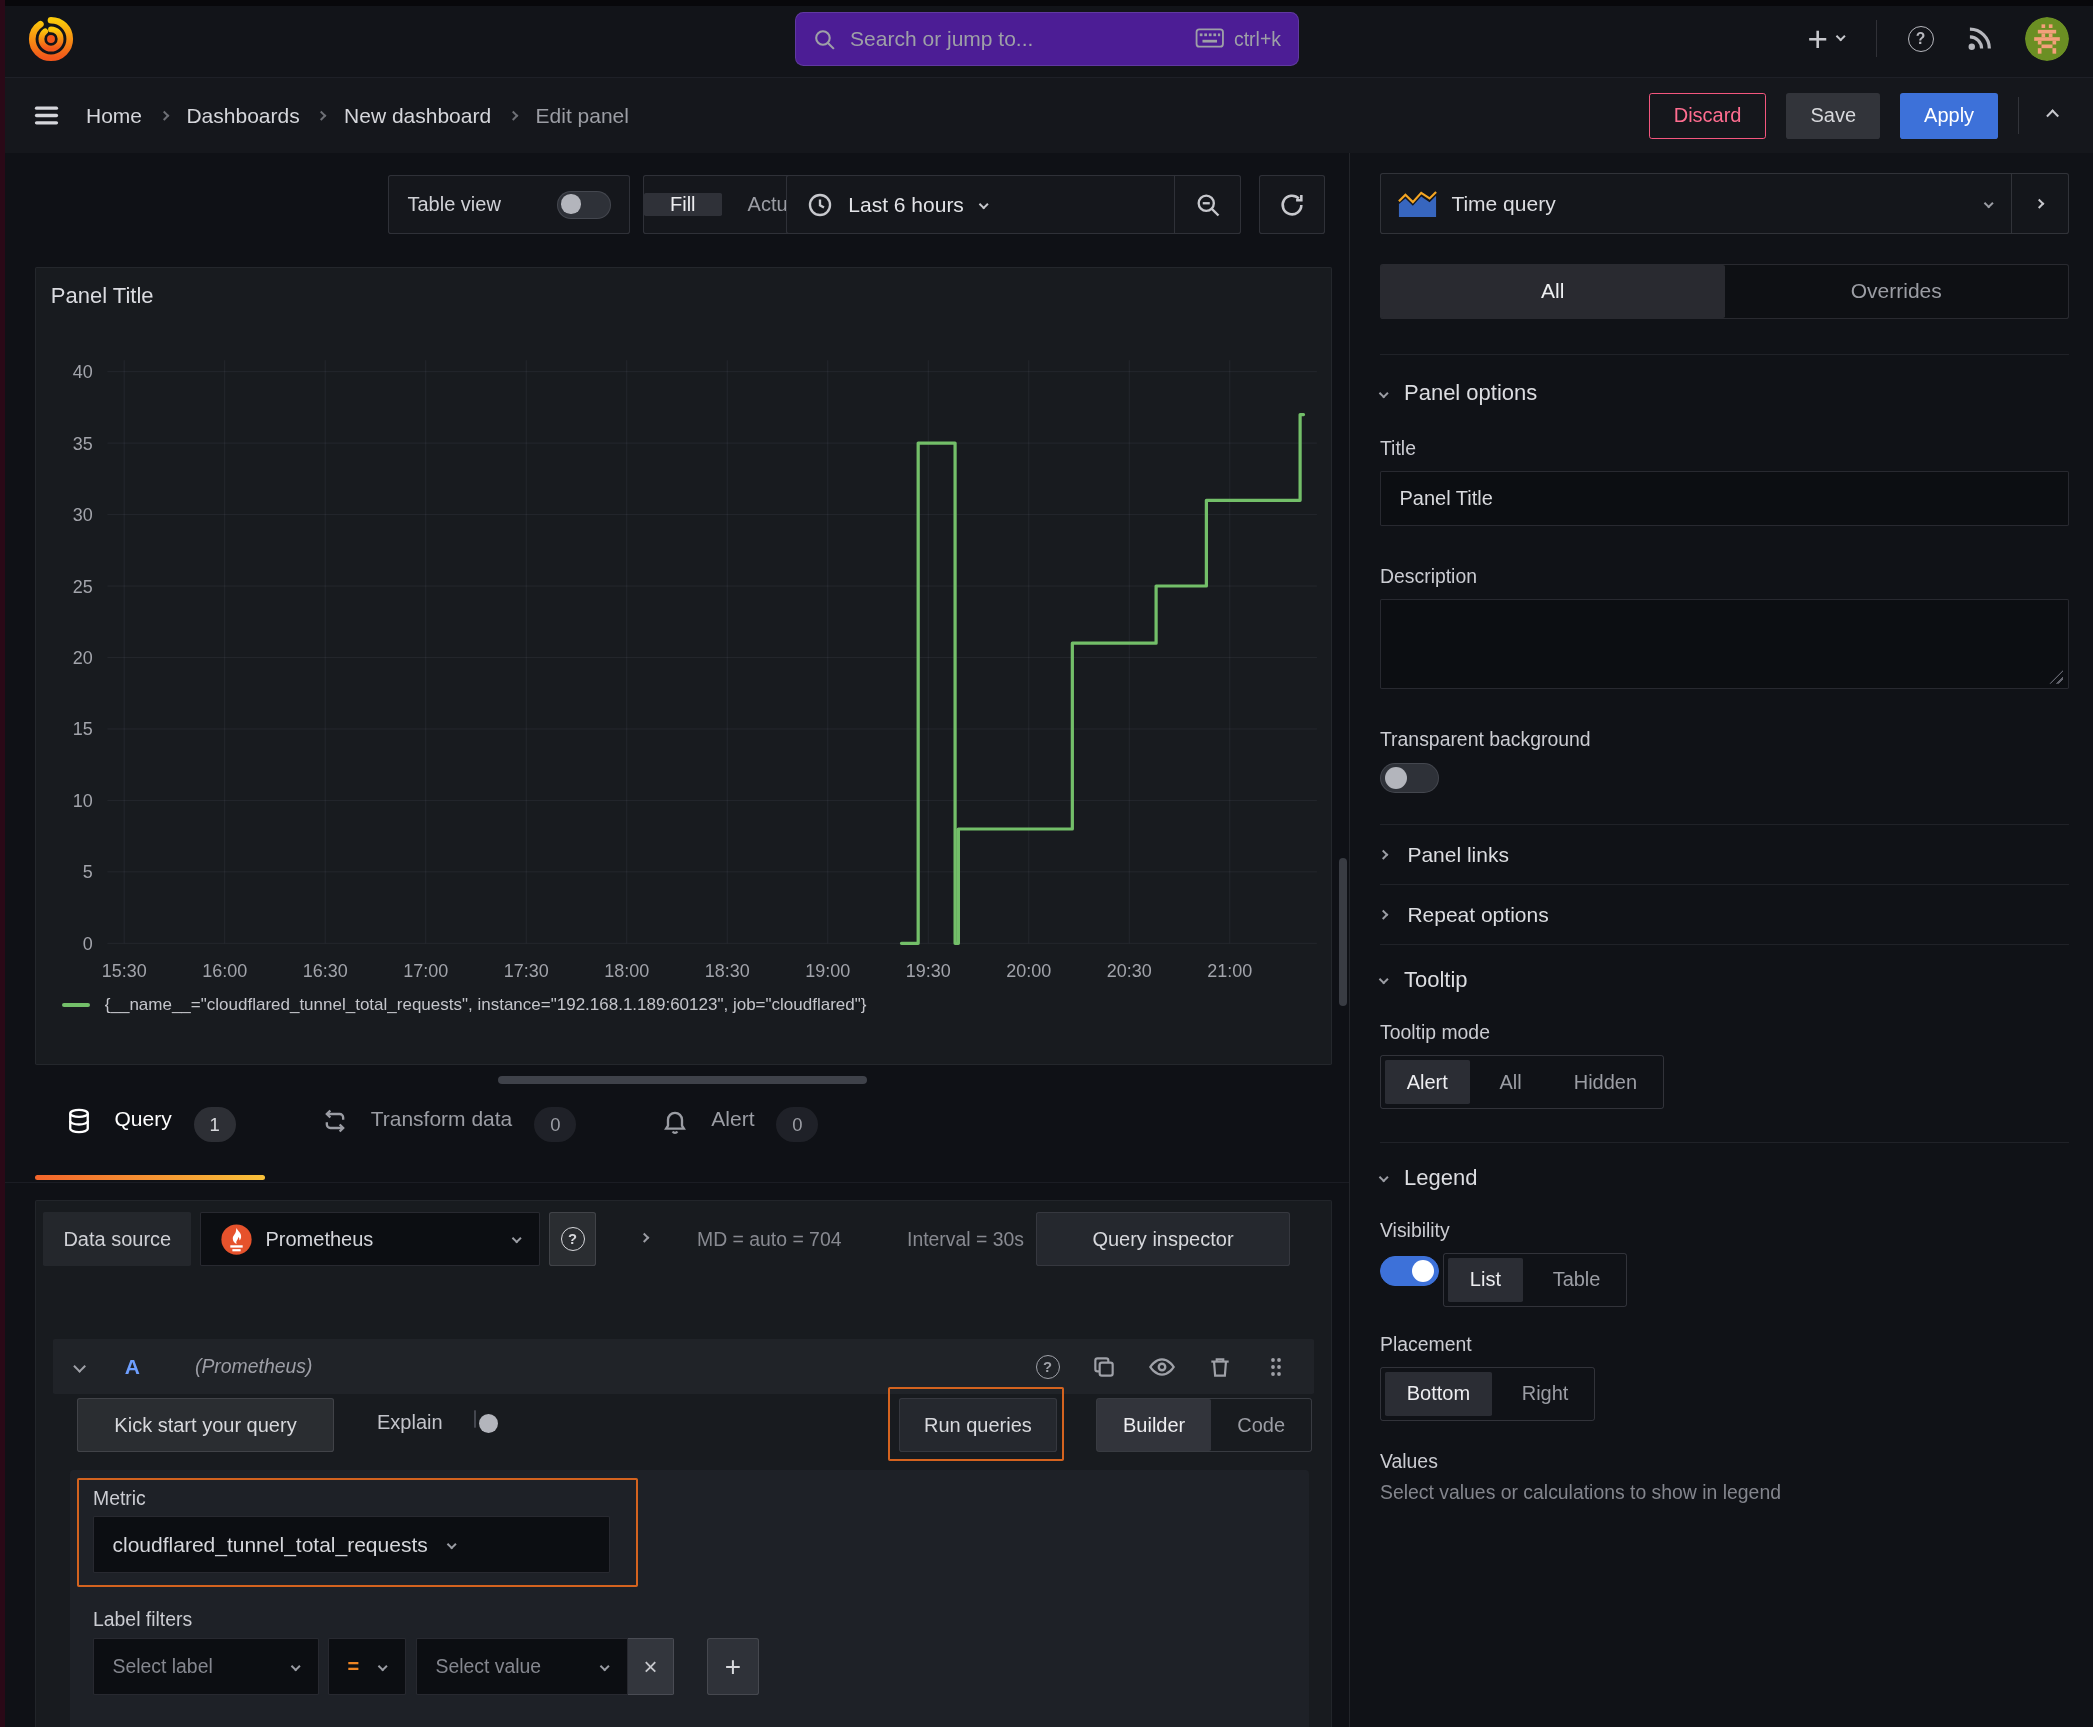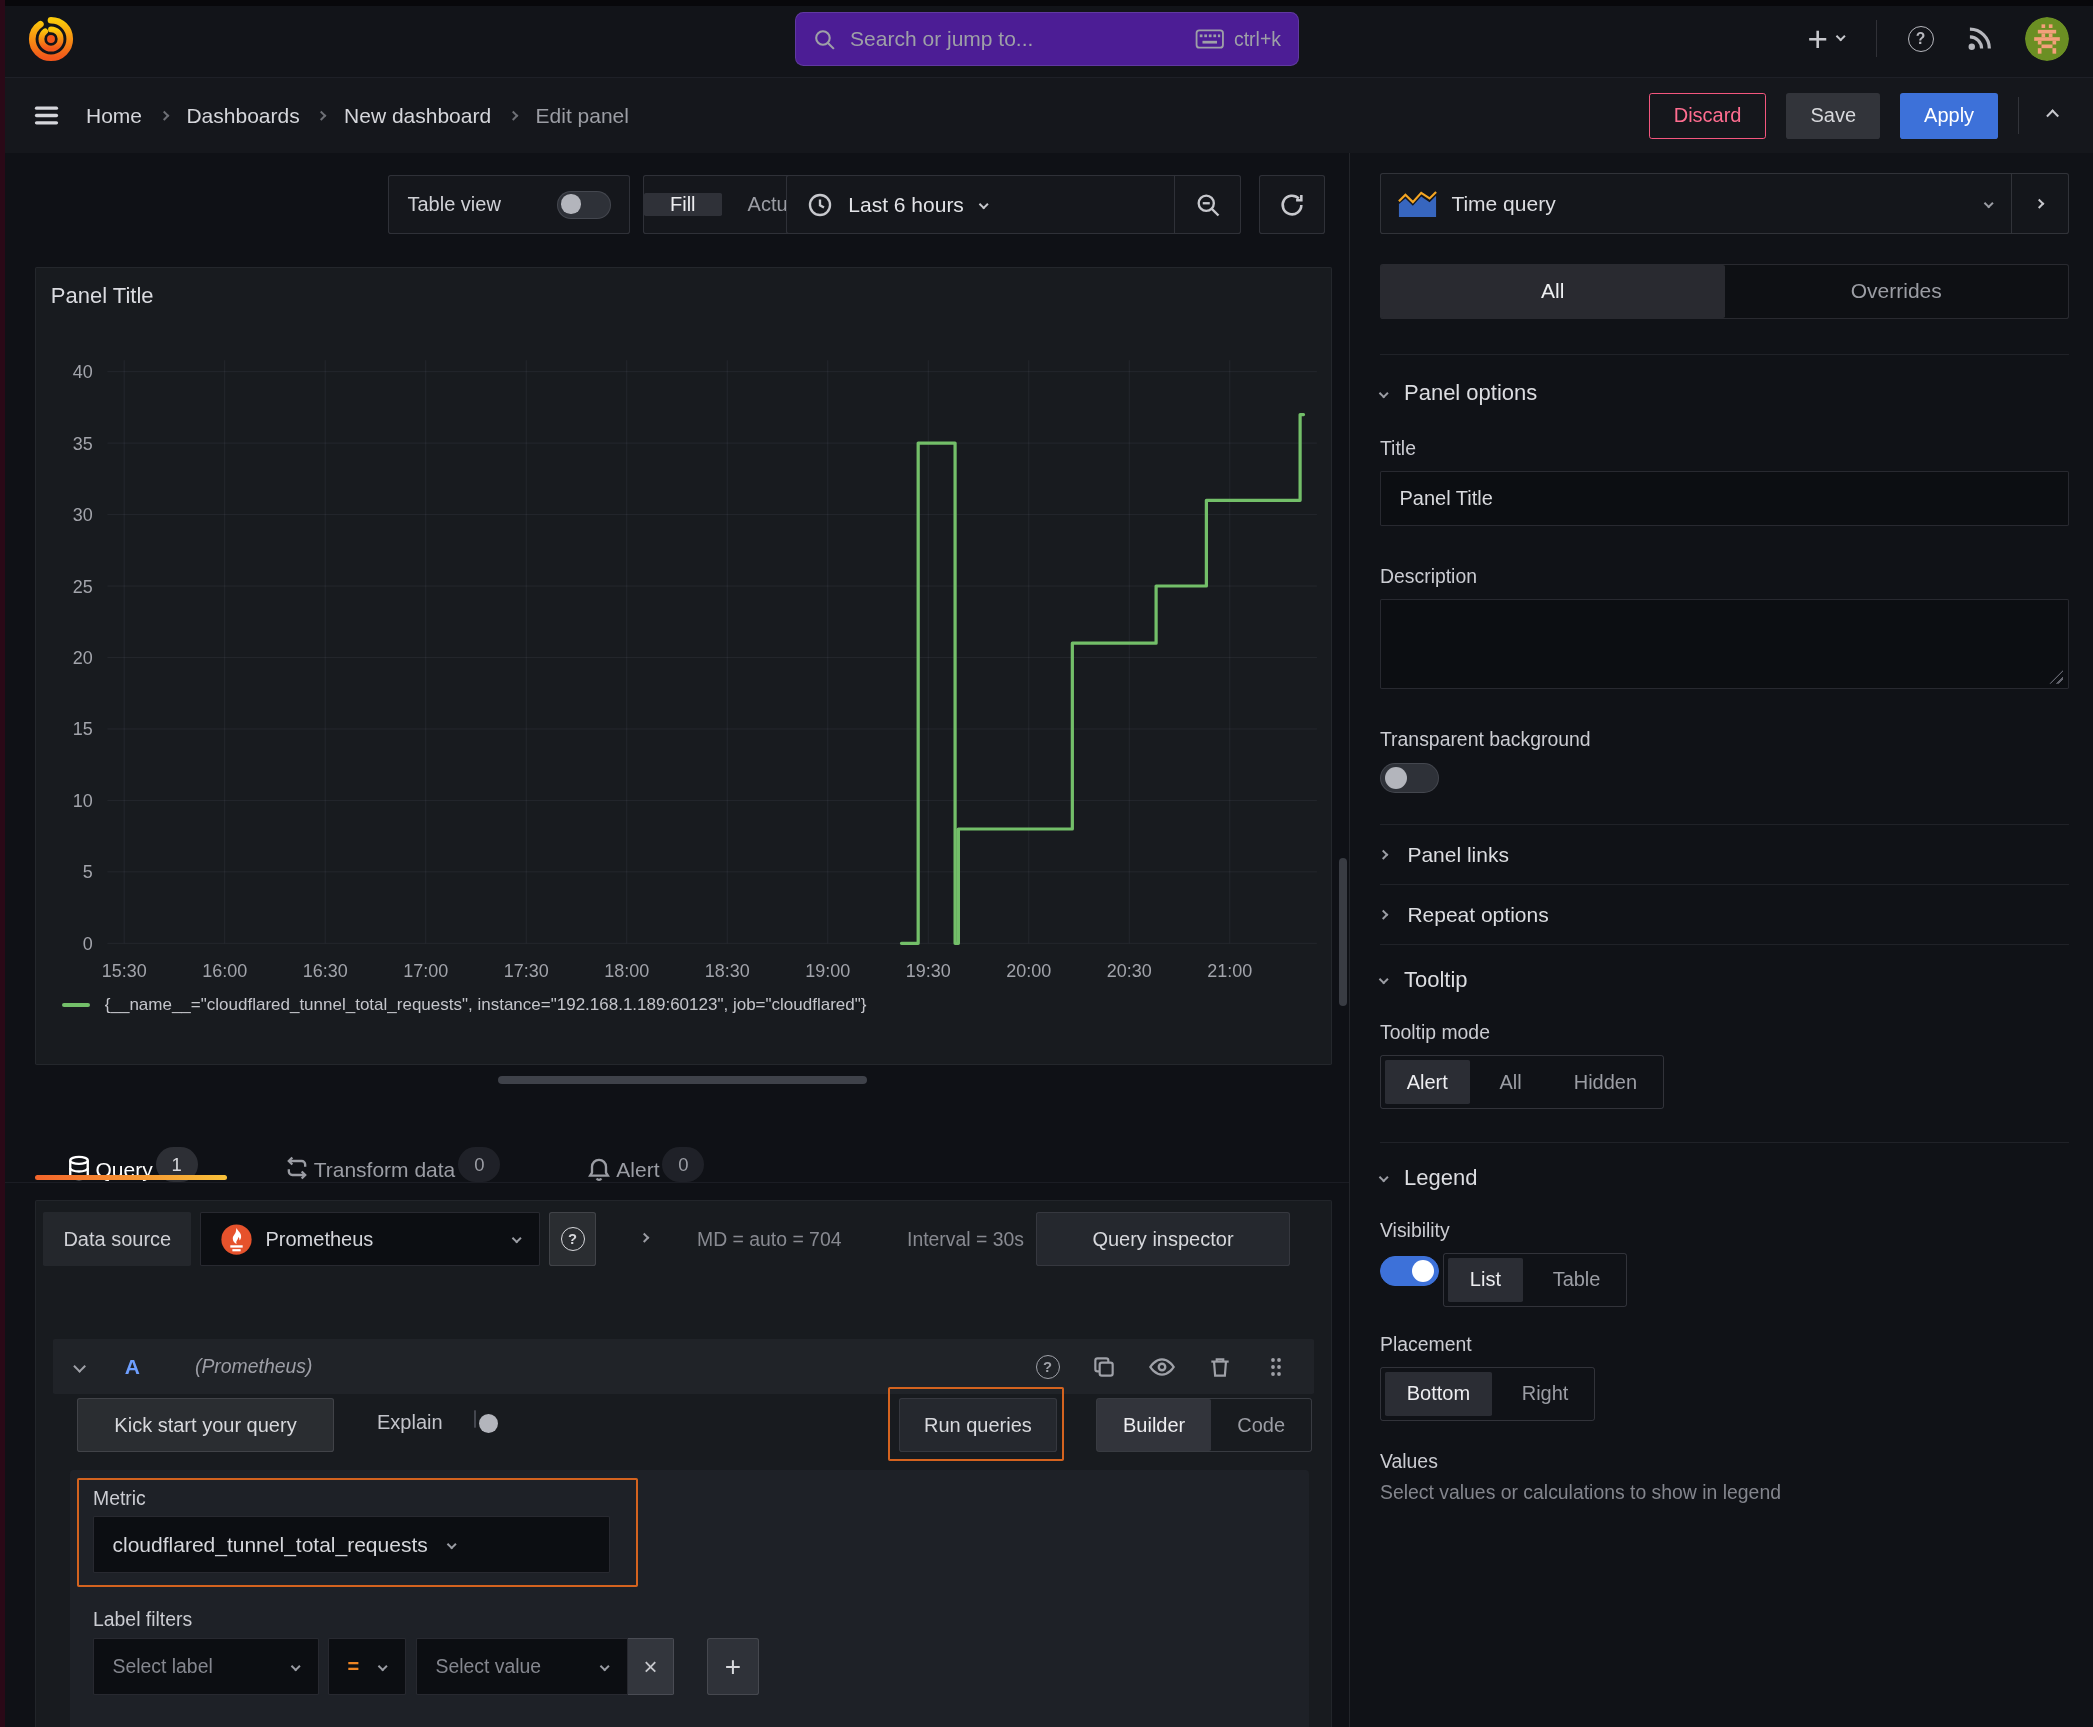--- a/index.html
+++ b/index.html
@@ -44,21 +44,21 @@
   .badge.hl{background:rgba(204,204,220,.16);color:#d8d9dd}
   .qmark{display:inline-flex;align-items:center;justify-content:center;width:26px;height:26px;border:1.8px solid currentColor;
     border-radius:50%;font-size:15.7px;font-weight:bold}
   .iconbtn{display:inline-flex;align-items:center;justify-content:center;background:none;border:none;color:#c7c8cd;cursor:pointer;padding:0}
   .sep{height:0.9px;background:rgba(204,204,220,.09)}
   .annot{position:absolute;border:2.8px solid #d4631f;border-radius:1.8px;pointer-events:none}
   
   #searchbox{position:absolute;left:50%;top:12px;transform:translateX(-50%);width:504px;height:54px;background:#4c1d95;
     border:0.9px solid rgba(204,204,220,.16);border-radius:8.3px;display:flex;align-items:center;padding:0 16.6px;cursor:text}
   #searchbox .phtext{font-size:21px;color:#9ea0a7;margin-left:13px}
-  #searchbox .kbd{margin-left:auto;display:flex;align-items:center;gap:9.2px;color:#9ea0a7;font-size:19.4px}
+  #searchbox .kbd{margin-left:auto;display:flex;gap:9.2px;color:#9ea0a7;font-size:19.4px}
   .navright{margin-left:auto;display:flex;align-items:center;gap:31px;padding-right:24px}
   .avatar{width:44px;height:44px;border-radius:50%;overflow:hidden;flex:none;cursor:pointer}
   
   .crumbs{display:flex;align-items:center;gap:18.5px;font-size:21px;margin-left:24px}
   .crumbs .c{color:#d5d6db;cursor:pointer}
   .crumbs .c.current{color:#9b9da4;cursor:default}
   .crumbs .cs{color:#6e7076}
   .crumb-actions{margin-left:auto;display:flex;align-items:center;gap:20px;padding-right:26px}
   .crumb-actions .btn{height:46px;font-size:20px}
   
@@ -68,21 +68,21 @@
     border:0.9px solid rgba(204,204,220,.07);border-radius:1.8px;overflow:hidden}
   .panel-title{position:absolute;left:14.8px;top:14.8px;font-size:22px;color:#dadbe0;z-index:2}
   #chart{position:absolute;left:0;top:0;font-family:"Liberation Sans","DejaVu Sans",sans-serif}
   .legend-row{position:absolute;left:26px;top:727px;display:flex;align-items:center;gap:14.8px;z-index:2}
   .legend-marker{width:28px;height:4.6px;border-radius:2.8px;background:#73bf69;flex:none}
   .legend-text{font-size:17px;color:#c4c5cb}
   .scroll-hint{position:absolute;left:498px;top:923px;width:369px;height:8.3px;border-radius:4.6px;background:#3f424a;cursor:grab}
   .vscroll-thumb{position:absolute;left:1339px;top:705px;width:8.3px;height:148px;border-radius:4.6px;background:#393c43;cursor:grab}
   
   #tabsrow{position:absolute;left:0;top:954px;width:1349px;height:76px;display:flex;align-items:center;border-bottom:0.9px solid rgba(204,204,220,.07)}
-  .tab{position:relative;display:flex;align-items:flex-end;gap:3px;height:100%;padding:0 29.5px;font-size:21px;color:#9b9da4;cursor:pointer}
+  .tab{position:relative;display:flex;align-items:flex-start;gap:22px;height:100%;padding:0 29.5px;font-size:21px;color:#9b9da4;cursor:pointer}
   .tab.active{color:#fff}
   .tab.active::after{content:'';position:absolute;left:0;right:0;bottom:1.8px;height:5.5px;border-radius:2.8px;
     background:linear-gradient(90deg,#f3652b,#f8c13a)}
   
   #querycard{position:absolute;left:35px;top:1047px;width:1297px;height:554px;background:#181b1f;
     border:0.9px solid rgba(204,204,220,.06);border-radius:1.8px}
   .chip{display:flex;align-items:center;padding:0 20px;background:rgba(204,204,220,.07);border-radius:1.8px;font-size:20px;color:#cfd0d5}
   .mdtext{font-size:19.4px;color:#888a91;white-space:nowrap}
   .arow{position:absolute;left:16.6px;top:138px;width:1261px;height:55px;background:rgba(204,204,220,.05);border-radius:1.8px;
     display:flex;align-items:center;color:#9fa1a8}

